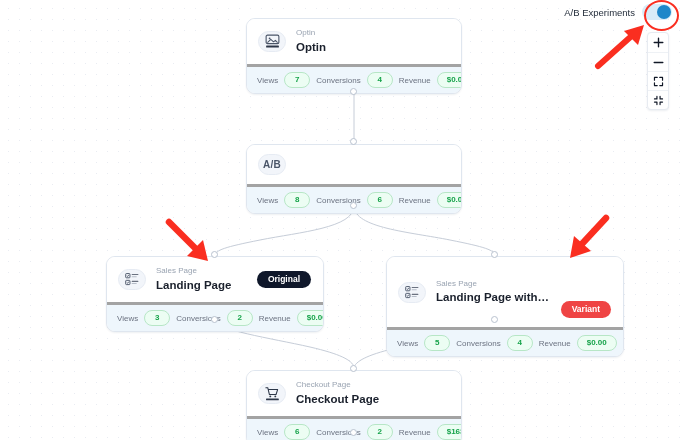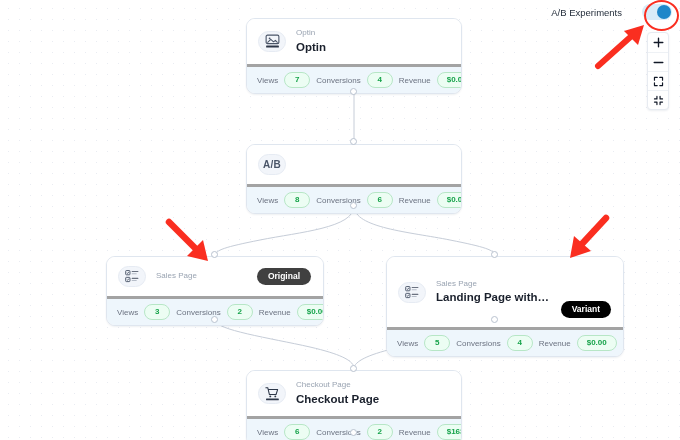--- a/index.html
+++ b/index.html
@@ -52,22 +52,22 @@
   }
   .node-title {
     font-size: 11.5px; font-weight: 700; color: #1a202c; line-height: 1.4;
     white-space: nowrap; overflow: hidden; text-overflow: ellipsis;
   }
   .badge {
     flex: 0 0 auto;
     font-size: 8.5px; font-weight: 700; color: #ffffff;
     padding: 3px 11px; border-radius: 10px; line-height: 1.3;
   }
-  .badge.original { background: #404040; }
-  .badge.variant  { background: #000000; margin-top: 35px; }
+  .badge.original { background: #0f172a; }
+  .badge.variant  { background: #ef4444; margin-top: 35px; }
   .node-stats {
     display: flex; align-items: center;
     background: #eef6fc;
     border-top: 3px solid #a3a3a3;
     padding: 5px 10px;
     gap: 6px;
   }
   .stat { display: flex; align-items: center; gap: 6px; }
   .stat + .stat { margin-left: auto; }
   .stat-label { font-size: 8px; color: #6b7280; white-space: nowrap; }
@@ -79,21 +79,21 @@
   }
   
   .handle {
     position: absolute; width: 7px; height: 7px;
     border-radius: 50%; background: #ffffff;
     border: 1px solid #b9c2cf;
   }
   
   #header {
     position: absolute; top: 4px; right: 8px;
-    display: flex; align-items: center; gap: 20px;
+    display: flex; align-items: center; gap: 7px;
   }
   #ab-label { font-size: 9.5px; color: #1f2937; white-space: nowrap; }
   .toggle {
     width: 30px; height: 16px; border-radius: 9px;
     background: #d8ecf8; position: relative; cursor: pointer;
   }
   .toggle .knob {
     position: absolute; top: 1px; right: 1px;
     width: 14px; height: 14px; border-radius: 50%;
     background: #1e87c9;
@@ -209,20 +209,21 @@
           <rect x="9" y="3.6" width="8" height="1.2" rx="0.6" fill="#6b7280"></rect>
           <rect x="9" y="6.2" width="6" height="1.2" rx="0.6" fill="#b6bdc8"></rect>
           <rect x="2" y="11" width="5" height="5" rx="0.8" stroke="#4a5568" stroke-width="1.1"></rect>
           <path d="M3.3 13.5 L4.3 14.4 L5.9 12.4" stroke="#4a5568" stroke-width="1" fill="none"></path>
           <rect x="9" y="11.6" width="8" height="1.2" rx="0.6" fill="#6b7280"></rect>
           <rect x="9" y="14.2" width="6" height="1.2" rx="0.6" fill="#b6bdc8"></rect>
         </svg>
       </div>
       <div class="node-head">
         <div class="node-kicker">Sales Page</div>
+        <div class="node-title">Landing Page</div>
       </div>
       <div class="badge original">Original</div>
     </div>
     <div class="node-stats">
       <div class="stat">
         <span class="stat-label">Views</span>
         <span class="pill">3</span>
       </div>
       <div class="stat">
         <span class="stat-label">Conversions</span>

